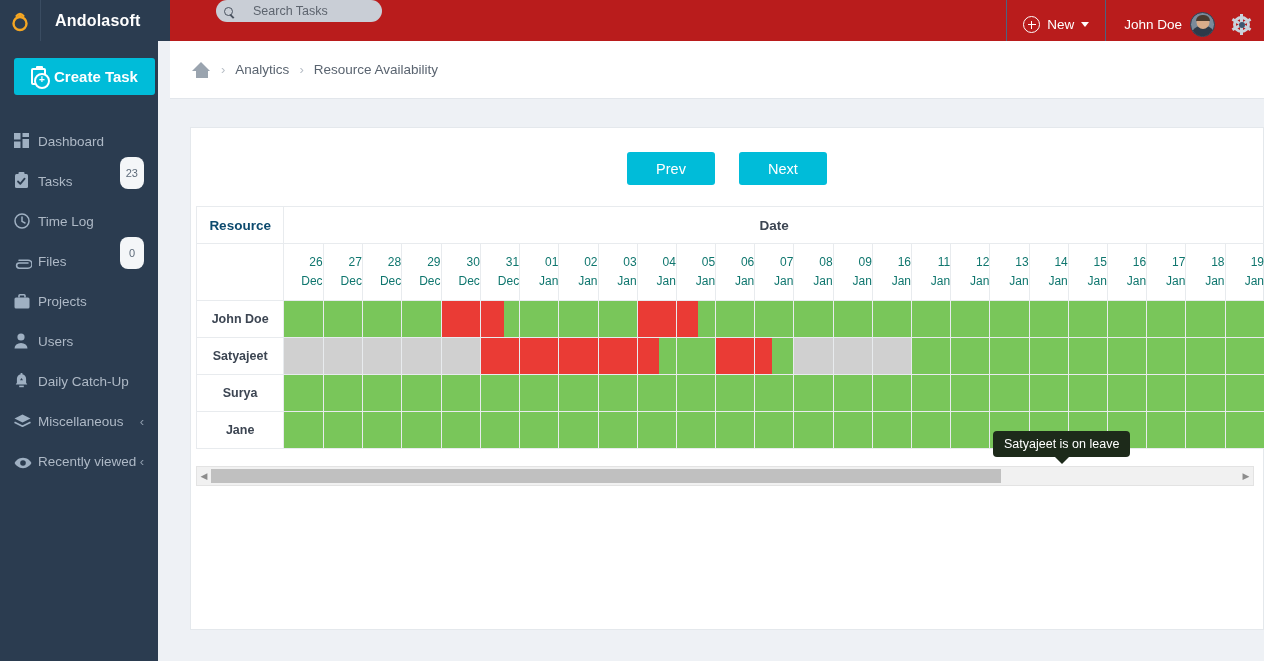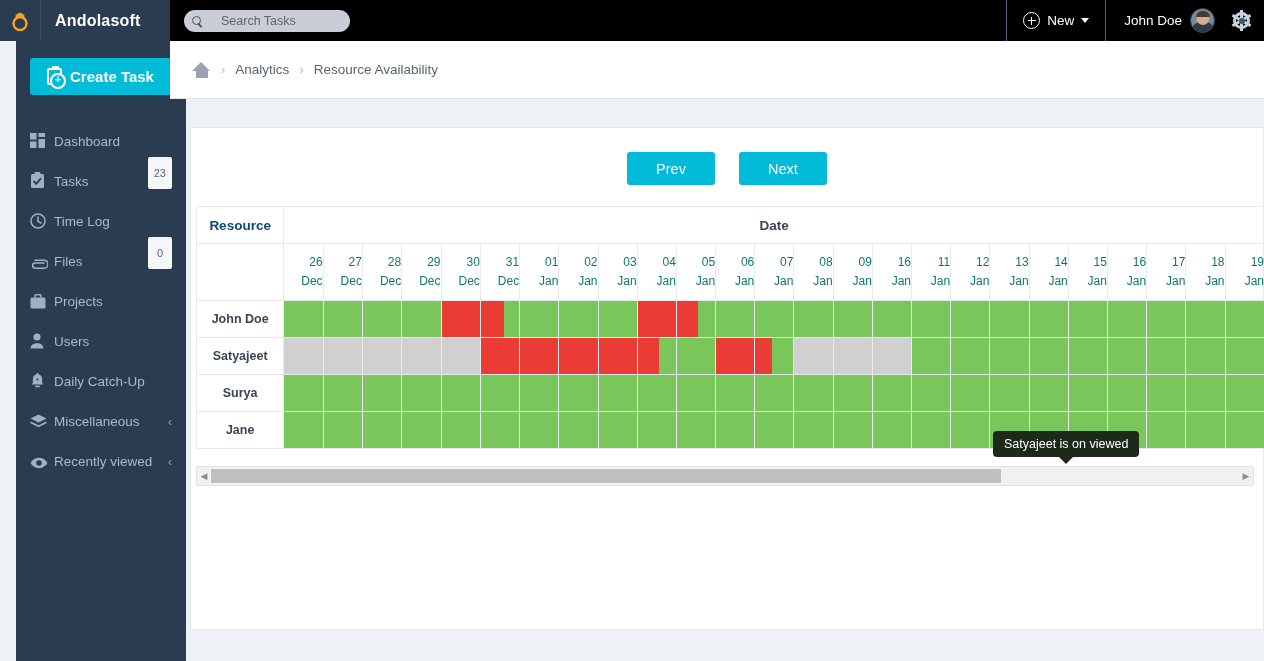--- a/index.html
+++ b/index.html
@@ -7,22 +7,22 @@
     width: 1264px; height: 661px;
     font-family: "Liberation Sans", sans-serif;
     background: #eef1f5;
     overflow: hidden;
   }
 
   
   .topbar {
     position: absolute; top: 0; left: 0;
     width: 1264px; height: 41px;
-    background: #000000;
-    display: flex; align-items: center;
+    background: #b91c1c;
+    display: flex; align-items: flex-start; gap: 32px;
   }
   .brand-block {
     width: 170px; height: 41px;
     background: #2b3c50;
     display: flex; align-items: center;
   }
   .logo-box {
     width: 41px; height: 41px;
     display: flex; align-items: center; justify-content: center;
     border-right: 1px solid #3a4c61;
@@ -113,22 +113,22 @@
   }
   .gear .tooth:nth-child(3) { transform: rotate(60deg); }
   .gear .tooth:nth-child(4) { transform: rotate(120deg); }
   .gear .hole {
     position: absolute; left: 5.5px; top: 5.5px; width: 6px; height: 6px;
     background: #3e5771; border-radius: 50%; z-index: 2;
   }
 
   
   .sidebar {
-    position: absolute; top: 41px; left: 16px;
-    width: 170px; height: 620px;
+    position: absolute; top: 41px; left: 0;
+    width: 158px; height: 620px;
     background: #2b3c50;
   }
   .create-wrap { padding: 17px 14px 14px 14px; }
   .create-btn {
     width: 141px; height: 37px; background: #00bcd9; border-radius: 3px;
     display: flex; align-items: center; justify-content: center; gap: 8px;
     color: #fff; font-size: 15px; font-weight: bold; cursor: pointer;
   }
   .clip-icon {
     width: 15px; height: 17px; border: 2px solid #fff; border-radius: 2px;
@@ -148,21 +148,21 @@
     height: 40px; display: flex; align-items: flex-end;
     padding: 0 14px; color: #aeb9c6; font-size: 13.5px; cursor: pointer;
     position: relative;
   }
   .nav-item .ico {
     width: 22px; flex: 0 0 22px; display: flex; align-items: center;
     justify-content: flex-start; color: #9fb0c2;
   }
   .nav-item .lbl { padding-left: 2px; }
   .badge {
-    margin-left: auto; min-width: 24px; height: 18px; border-radius: 2px;
+    margin-left: auto; min-width: 24px; height: 18px; border-radius: 8px;
     background: #f4f6f8; color: #5d6b7a; font-size: 11px;
     display: flex; align-items: center; justify-content: center; padding: 16px 6px;
   }
   .chev-l {
     margin-left: auto; color: #8e9cab; font-size: 13px;
   }
 
   
   .crumb-bar {
     position: absolute; top: 41px; left: 170px;
@@ -854,21 +854,21 @@
               <span class="fill g"></span>
             </td>
             <td class="day-cell">
               <span class="fill g"></span>
             </td>
           </tr>
         </tbody>
     </table>
   </div>
 
-  <div class="tooltip">Satyajeet is on viewed</div>
+  <div class="tooltip">Satyajeet is on leave</div>
 
   <div class="hscroll">
     <span class="sb-arrow">◀</span>
     <span class="sb-track">
       <span class="sb-thumb"></span>
     </span>
     <span class="sb-arrow">▶</span>
   </div>
 </div>
 

